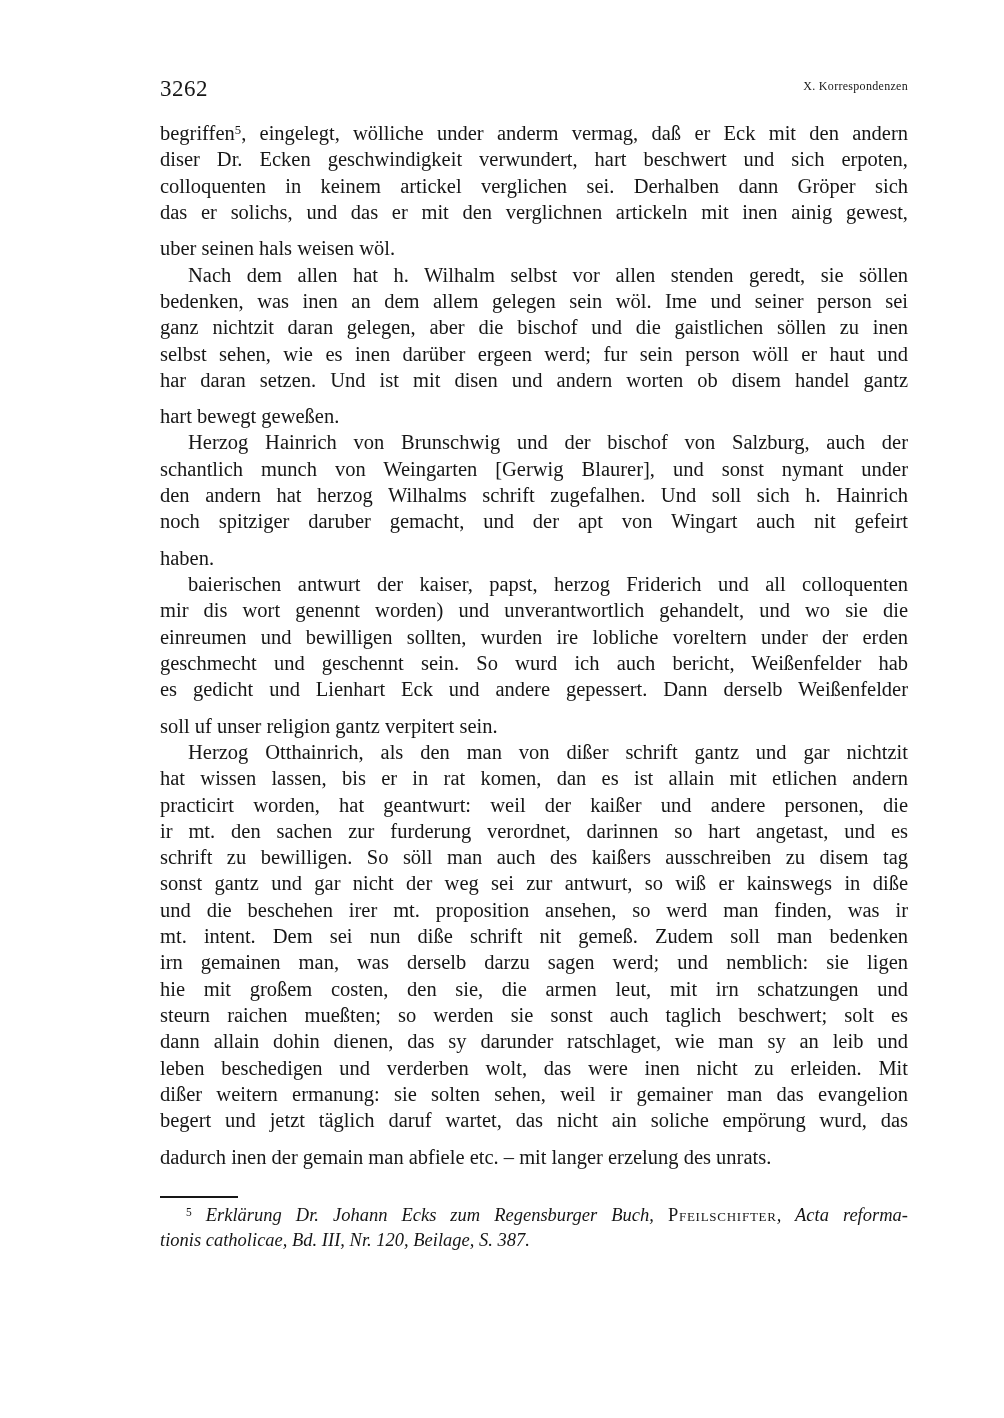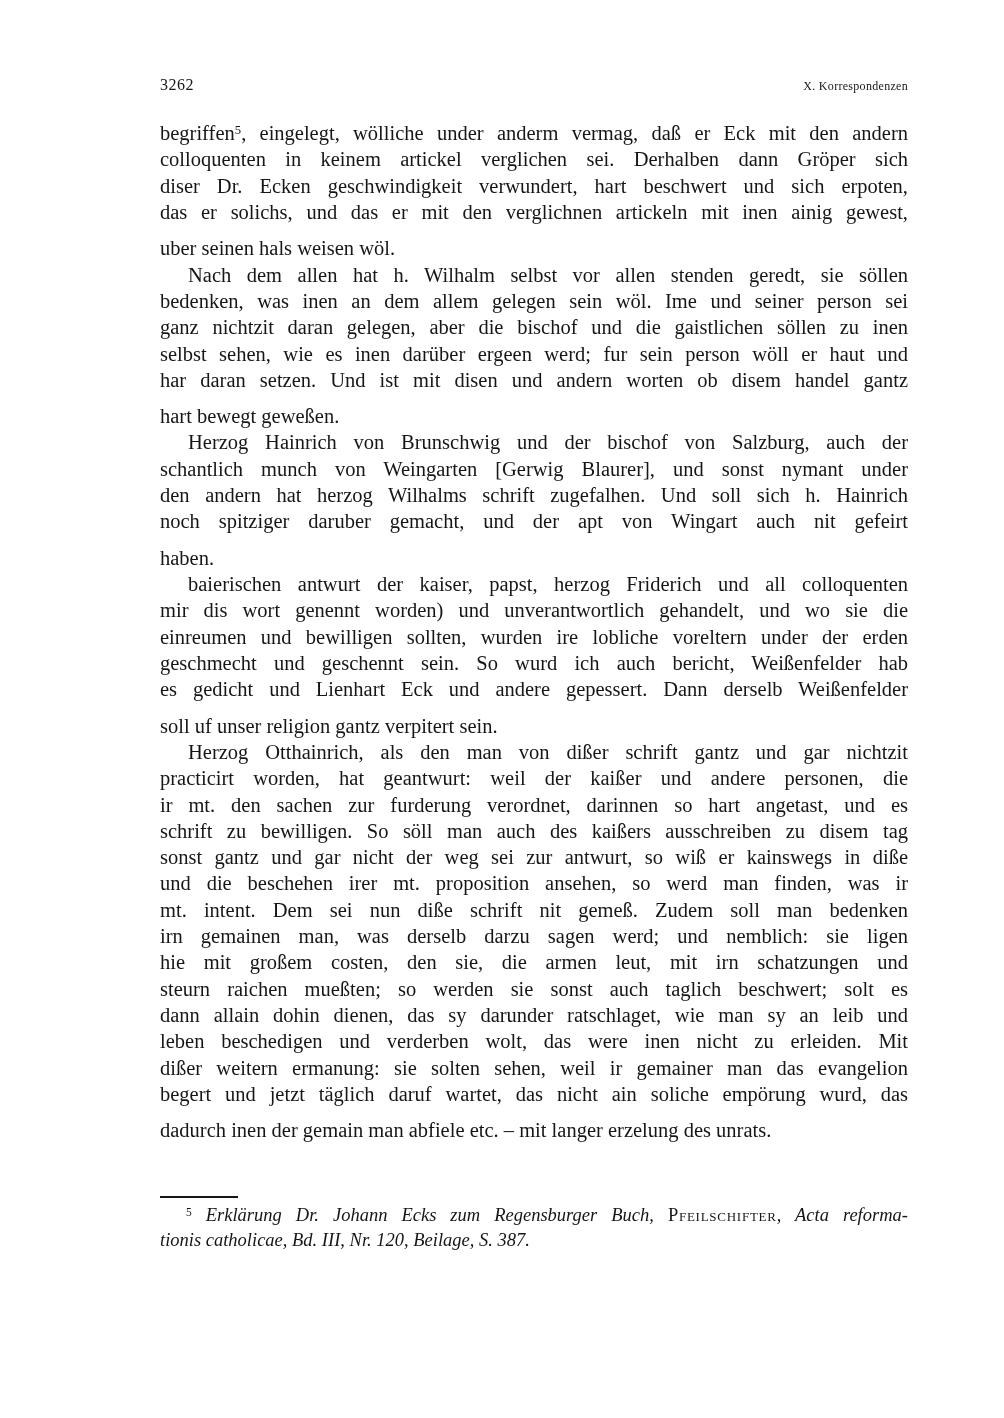--- a/index.html
+++ b/index.html
@@ -20,21 +20,21 @@
     position: absolute;
     left: 160px;
     top: 76px;
     width: 748px;
     height: 30px;
   }
   .page-number {
     position: absolute;
     left: 0;
     top: 0;
-    font-size: 16px;
+    font-size: 23px;
     letter-spacing: 0.5px;
   }
   .running-header {
     text-align: right;
     font-size: 12px;
     padding-top: 3px;
     letter-spacing: 0.3px;
   }
   .body-text {
     position: absolute;
@@ -105,22 +105,22 @@
 <div class="page">
 
   <div class="header">
     <span class="page-number">3262</span>
     <div class="running-header">X. Korrespondenzen</div>
   </div>
 
   <div class="body-text">
       <div class="para">
         <div class="line"><span class="seg-normal">begriffen</span><span class="seg-sup">5</span><span class="seg-normal">, eingelegt, wölliche under anderm vermag, daß er Eck mit den andern</span></div>
+        <div class="line"><span class="seg-normal">diser Dr. Ecken geschwindigkeit verwundert, hart beschwert und sich erpoten,</span></div>
         <div class="line"><span class="seg-normal">colloquenten in keinem artickel verglichen sei. Derhalben dann Gröper sich</span></div>
-        <div class="line"><span class="seg-normal">diser Dr. Ecken geschwindigkeit verwundert, hart beschwert und sich erpoten,</span></div>
         <div class="line"><span class="seg-normal">das er solichs, und das er mit den verglichnen artickeln mit inen ainig gewest,</span></div>
         <div class="line lastline"><span class="seg-normal">uber seinen hals weisen wöl.</span></div>
       </div>
       <div class="para indent">
         <div class="line"><span class="seg-normal">Nach dem allen hat h. Wilhalm selbst vor allen stenden geredt, sie söllen</span></div>
         <div class="line"><span class="seg-normal">bedenken, was inen an dem allem gelegen sein wöl. Ime und seiner person sei</span></div>
         <div class="line"><span class="seg-normal">ganz nichtzit daran gelegen, aber die bischof und die gaistlichen söllen zu inen</span></div>
         <div class="line"><span class="seg-normal">selbst sehen, wie es inen darüber ergeen werd; fur sein person wöll er haut und</span></div>
         <div class="line"><span class="seg-normal">har daran setzen. Und ist mit disen und andern worten ob disem handel gantz</span></div>
         <div class="line lastline"><span class="seg-normal">hart bewegt geweßen.</span></div>
@@ -135,20 +135,21 @@
       <div class="para indent">
         <div class="line"><span class="seg-normal">baierischen antwurt der kaiser, papst, herzog Friderich und all colloquenten</span></div>
         <div class="line"><span class="seg-normal">mir dis wort genennt worden) und unverantwortlich gehandelt, und wo sie die</span></div>
         <div class="line"><span class="seg-normal">einreumen und bewilligen sollten, wurden ire lobliche voreltern under der erden</span></div>
         <div class="line"><span class="seg-normal">geschmecht und geschennt sein. So wurd ich auch bericht, Weißenfelder hab</span></div>
         <div class="line"><span class="seg-normal">es gedicht und Lienhart Eck und andere gepessert. Dann derselb Weißenfelder</span></div>
         <div class="line lastline"><span class="seg-normal">soll uf unser religion gantz verpitert sein.</span></div>
       </div>
       <div class="para indent">
         <div class="line"><span class="seg-normal">Herzog Otthainrich, als den man von dißer schrift gantz und gar nichtzit</span></div>
+        <div class="line"><span class="seg-normal">hat wissen lassen, bis er in rat komen, dan es ist allain mit etlichen andern</span></div>
         <div class="line"><span class="seg-normal">practicirt worden, hat geantwurt: weil der kaißer und andere personen, die</span></div>
         <div class="line"><span class="seg-normal">ir mt. den sachen zur furderung verordnet, darinnen so hart angetast, und es</span></div>
         <div class="line"><span class="seg-normal">schrift zu bewilligen. So söll man auch des kaißers ausschreiben zu disem tag</span></div>
         <div class="line"><span class="seg-normal">sonst gantz und gar nicht der weg sei zur antwurt, so wiß er kainswegs in diße</span></div>
         <div class="line"><span class="seg-normal">und die beschehen irer mt. proposition ansehen, so werd man finden, was ir</span></div>
         <div class="line"><span class="seg-normal">mt. intent. Dem sei nun diße schrift nit gemeß. Zudem soll man bedenken</span></div>
         <div class="line"><span class="seg-normal">irn gemainen man, was derselb darzu sagen werd; und nemblich: sie ligen</span></div>
         <div class="line"><span class="seg-normal">hie mit großem costen, den sie, die armen leut, mit irn schatzungen und</span></div>
         <div class="line"><span class="seg-normal">steurn raichen mueßten; so werden sie sonst auch taglich beschwert; solt es</span></div>
         <div class="line"><span class="seg-normal">dann allain dohin dienen, das sy darunder ratschlaget, wie man sy an leib und</span></div>

